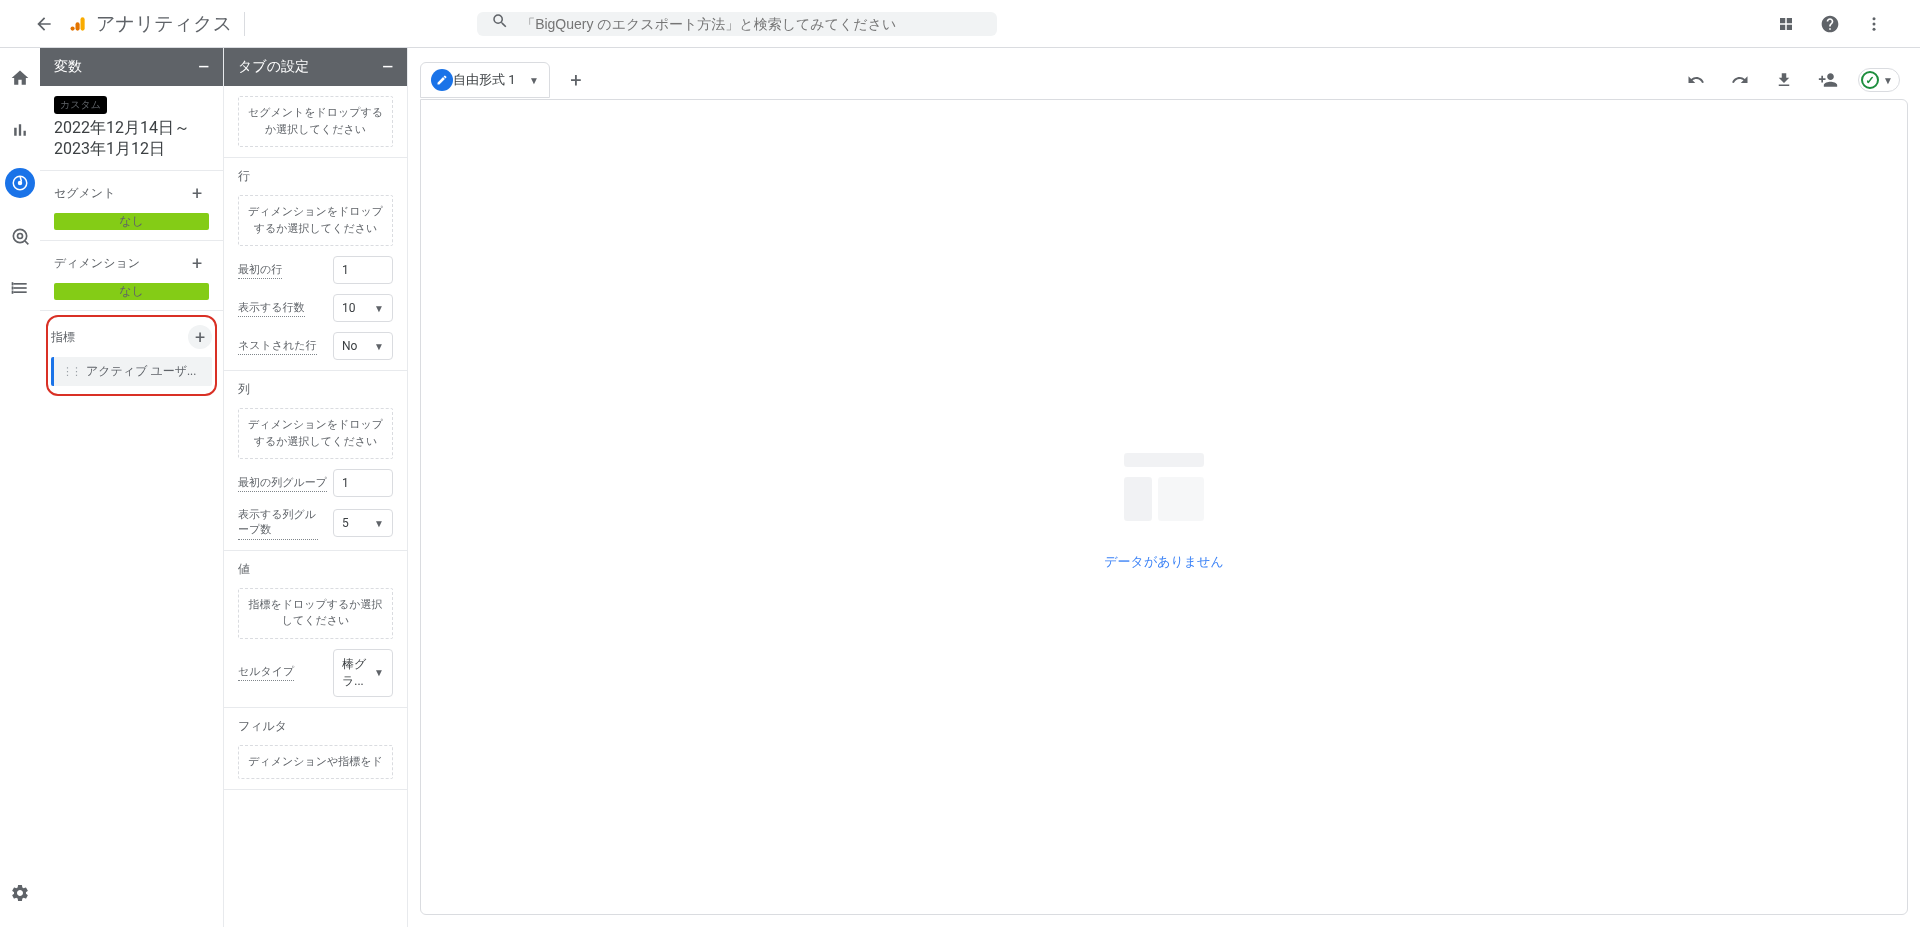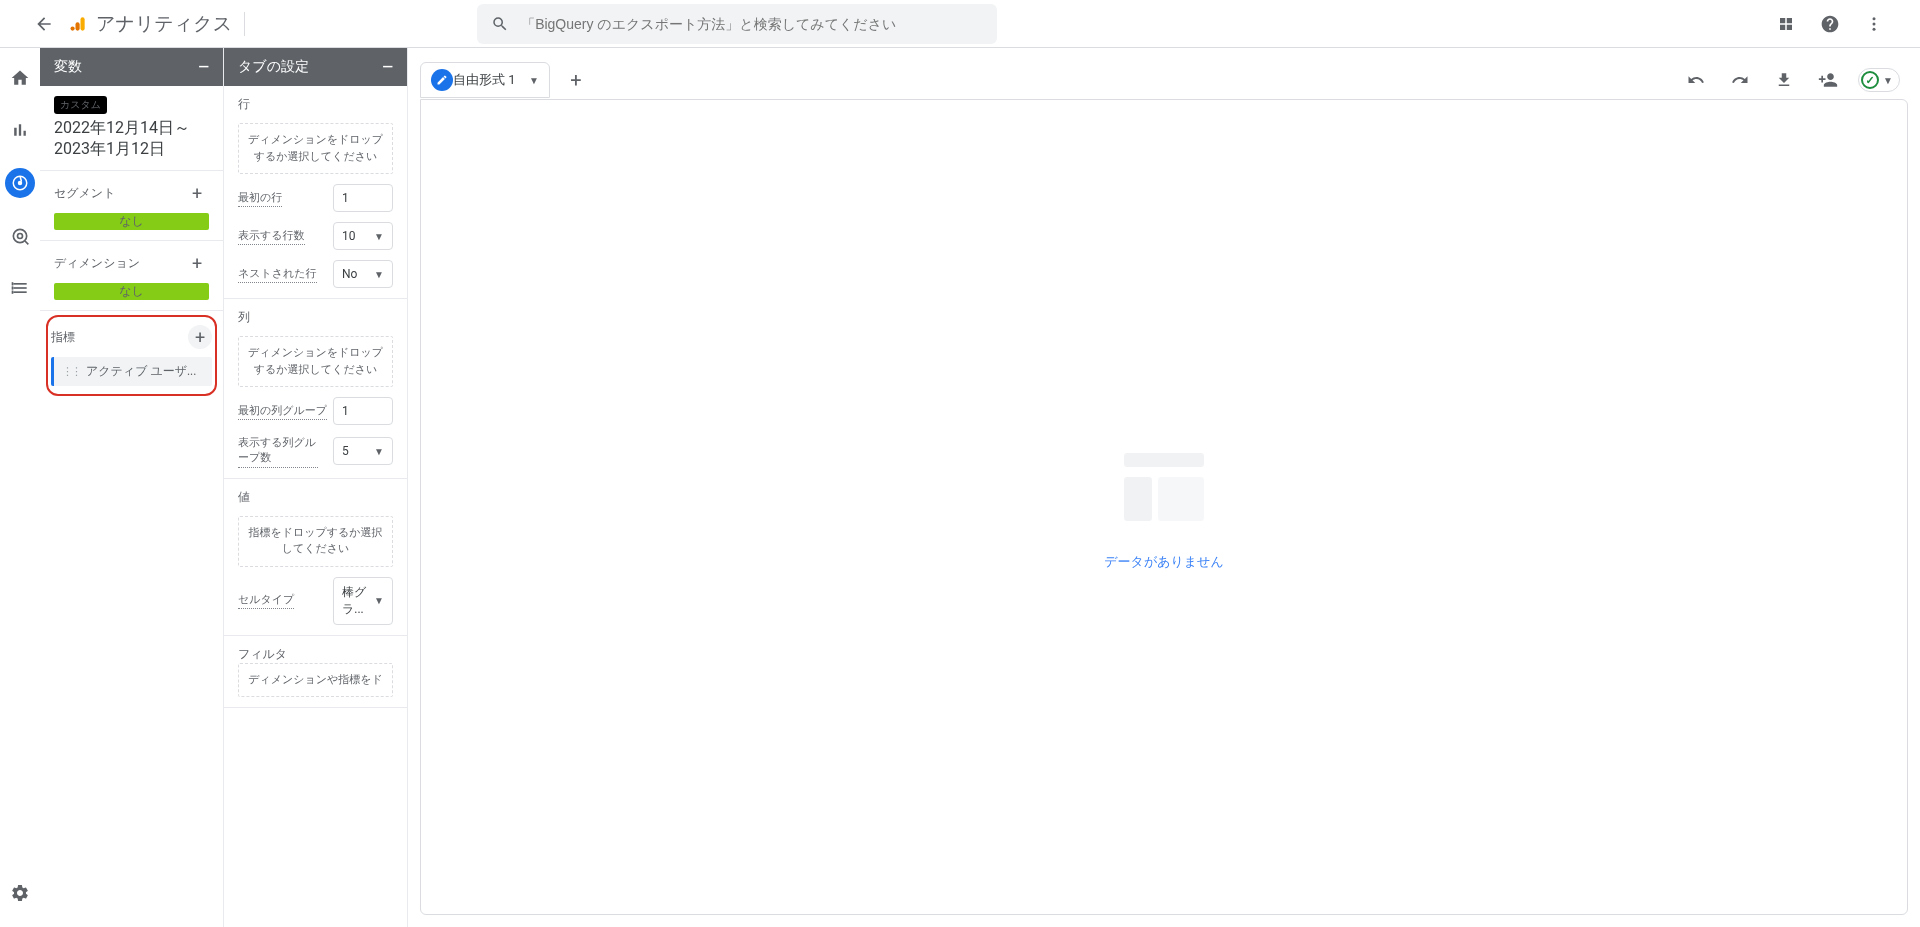--- a/index.html
+++ b/index.html
@@ -6,21 +6,21 @@
   body { font-family: Roboto, Arial, sans-serif; font-size: 13px; color: #3c4043; background: #fff; overflow: hidden; }
   
   
   .top-header { height: 48px; display: flex; align-items: center; padding: 0 24px; border-bottom: 1px solid #dadce0; }
   .back-arrow { width: 40px; height: 40px; display: flex; align-items: center; justify-content: center; cursor: pointer; border-radius: 50%; color: #5f6368; }
   .logo { display: flex; align-items: center; margin-left: 4px; }
   .logo-icon { width: 20px; height: 20px; margin-right: 8px; position: relative; }
   .app-title { font-size: 19px; color: #5f6368; font-weight: 400; }
   .divider-v { width: 1px; height: 24px; background: #dadce0; margin: 0 12px; }
   
-  .search-box { flex: 0 0 520px; margin-left: 220px; height: 40px; background: #f1f3f4; border-radius: 6px; display: flex; align-items: center; padding: 0 14px; color: #5f6368; }
+  .search-box { flex: 0 0 520px; margin-left: 220px; height: 24px; background: #f1f3f4; border-radius: 6px; display: flex; padding: 0 14px; color: #5f6368; }
   .search-box input { border: none; background: transparent; outline: none; flex: 1; font-size: 14px; margin-left: 12px; color: #5f6368; }
   
   .header-right { margin-left: auto; display: flex; align-items: center; gap: 16px; padding-right: 8px; }
   .icon-btn { width: 28px; height: 28px; display: flex; align-items: center; justify-content: center; cursor: pointer; color: #5f6368; }
   
   
   .main { display: flex; height: calc(100vh - 48px); }
   
   
   .rail { width: 40px; display: flex; flex-direction: column; align-items: center; padding-top: 16px; gap: 24px; }
@@ -202,20 +202,23 @@
       </div>
     </div>
   </div>
 
   <div class="settings-panel">
     <div class="panel-header">
       <span>タブの設定</span>
       <span style="cursor:pointer">—</span>
     </div>
     <div class="panel-section">
+      <div class="drop-zone">セグメントをドロップするか選択してください</div>
+    </div>
+    <div class="panel-section">
       <div class="section-title" style="margin-bottom:10px">行</div>
       <div class="drop-zone">ディメンションをドロップするか選択してください</div>
       <div class="setting-row">
         <span class="setting-label">最初の行</span>
         <div class="setting-input">1</div>
       </div>
       <div class="setting-row">
         <span class="setting-label">表示する行数</span>
         <div class="setting-select">
           <span>10</span>
@@ -250,21 +253,21 @@
       <div class="drop-zone">指標をドロップするか選択してください</div>
       <div class="setting-row">
         <span class="setting-label">セルタイプ</span>
         <div class="setting-select">
           <span>棒グラ...</span>
           <span class="arrow">▼</span>
         </div>
       </div>
     </div>
     <div class="panel-section">
-      <div class="section-title" style="">フィルタ</div>
+      <div class="section-title" style="margin-bottom:10px">フィルタ</div>
       <div class="drop-zone">ディメンションや指標をド</div>
     </div>
   </div>
 
   <div class="canvas">
     <div class="tab-bar">
       <div class="tab">
         <div class="tab-edit">
           <svg width="12" height="12" viewBox="0 0 24 24">
               <path fill="currentColor" d="M3 17.25V21h3.75L17.81 9.94l-3.75-3.75L3 17.25zM20.71 7.04a.996.996 0 000-1.41l-2.34-2.34a.996.996 0 00-1.41 0l-1.83 1.83 3.75 3.75 1.83-1.83z"></path>

